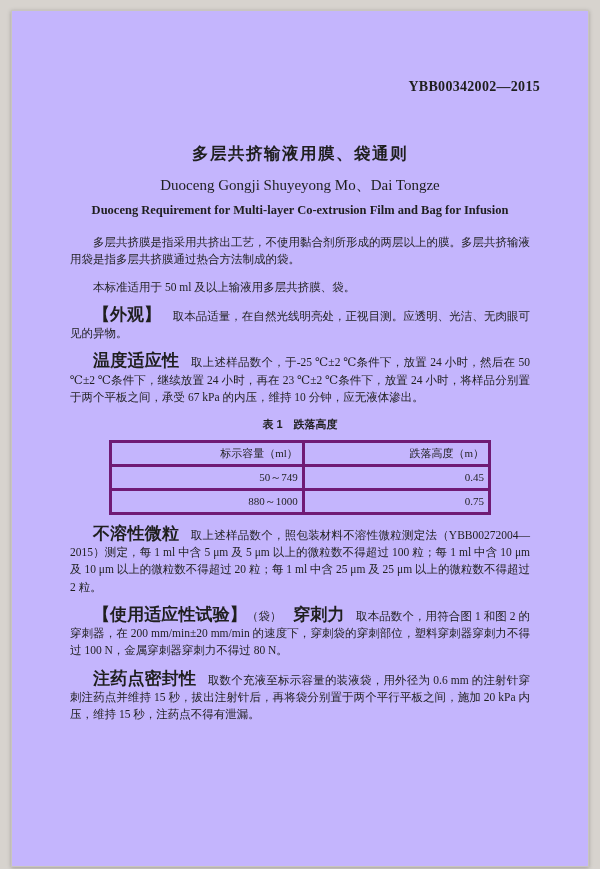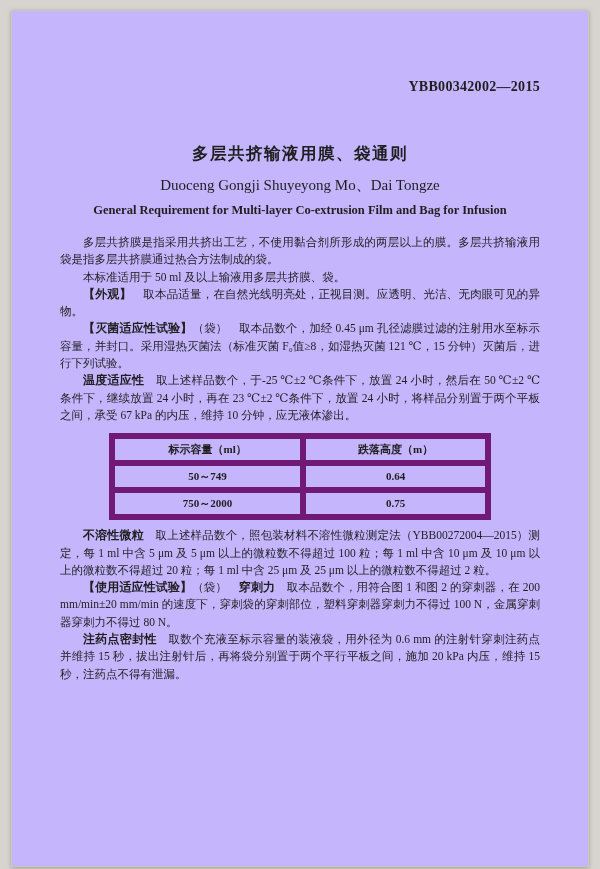--- a/index.html
+++ b/index.html
@@ -46,78 +46,78 @@
     text-align: center;
     font-size: 12.5px;
     font-weight: bold;
   }
   .document-body {
     margin-top: 16px;
     font-size: 11.5px;
     line-height: 17.3px;
     text-align: justify;
   }
-  .para { margin: 0; text-indent: 2em; }
+  .para { margin: 10px; text-indent: 2em; }
   .seg { font-weight: normal; }
   .seg.bold {
     font-weight: bold;
     font-family: Liberation Sans, sans-serif;
-    font-size: 12px;
+    font-size: 17px;
   }
   .table-block { margin: 9px auto 7px auto; width: 382px; }
   .table-caption {
     text-align: center;
     font-weight: bold;
     font-size: 11px;
     margin-bottom: 6px;
     font-family: "Liberation Sans", "DejaVu Sans", sans-serif;
   }
   table.data-table {
     width: 100%;
     border-collapse: collapse;
     font-size: 11px;
     line-height: 13px;
   }
   table.data-table th, table.data-table td {
-    border: 6px solid #701a75;
-    text-align: center;
+    border: 3px solid #701a75;
+    text-align: right;
     vertical-align: middle;
     padding: 4px 4px;
-    font-weight: bold;
+    font-weight: normal;
   }
 </style>
 </head>
 <body>
 
 <div class="paper">
   <div class="doc-code">YBB00342002—2015</div>
   <h1 class="title-cn">多层共挤输液用膜、袋通则</h1>
   <div class="title-pinyin">Duoceng Gongji Shuyeyong Mo、Dai Tongze</div>
-  <div class="title-en">General Requirement for Multi-layer Co-extrusion Film and Bag for Infusion</div>
+  <div class="title-en">Duoceng Requirement for Multi-layer Co-extrusion Film and Bag for Infusion</div>
   <div class="document-body">
       <p class="para"><span class="seg">多层共挤膜是指采用共挤出工艺，不使用黏合剂所形成的两层以上的膜。多层共挤输液用袋是指多层共挤膜通过热合方法制成的袋。</span></p>
       <p class="para"><span class="seg">本标准适用于 50 ml 及以上输液用多层共挤膜、袋。</span></p>
       <p class="para"><span class="seg bold">【外观】</span><span class="seg">　取本品适量，在自然光线明亮处，正视目测。应透明、光洁、无肉眼可见的异物。</span></p>
-      <p class="para"><span class="seg bold">【灭菌适应性试验】</span><span class="seg">（袋）　取本品数个，加经 0.45 μm 孔径滤膜过滤的注射用水至标示容量，并封口。采用湿热灭菌法（标准灭菌 F₀值≥8，如湿热灭菌 121 ℃，15 分钟）灭菌后，进行下列试验。</span></p>
       <p class="para"><span class="seg bold">温度适应性</span><span class="seg">　取上述样品数个，于-25 ℃±2 ℃条件下，放置 24 小时，然后在 50 ℃±2 ℃条件下，继续放置 24 小时，再在 23 ℃±2 ℃条件下，放置 24 小时，将样品分别置于两个平板之间，承受 67 kPa 的内压，维持 10 分钟，应无液体渗出。</span></p>
       <div class="table-block">
+        <div class="table-caption">表 1　跌落高度</div>
         <table class="data-table">
           <thead>
             <tr>
               <th>标示容量（ml）</th>
               <th>跌落高度（m）</th>
             </tr>
           </thead>
           <tbody>
             <tr>
               <td>50～749</td>
-              <td>0.64</td>
+              <td>0.45</td>
             </tr>
             <tr>
-              <td>750～2000</td>
+              <td>880～1000</td>
               <td>0.75</td>
             </tr>
           </tbody>
         </table>
       </div>
       <p class="para"><span class="seg bold">不溶性微粒</span><span class="seg">　取上述样品数个，照包装材料不溶性微粒测定法（YBB00272004—2015）测定，每 1 ml 中含 5 μm 及 5 μm 以上的微粒数不得超过 100 粒；每 1 ml 中含 10 μm 及 10 μm 以上的微粒数不得超过 20 粒；每 1 ml 中含 25 μm 及 25 μm 以上的微粒数不得超过 2 粒。</span></p>
       <p class="para"><span class="seg bold">【使用适应性试验】</span><span class="seg">（袋）　</span><span class="seg bold">穿刺力</span><span class="seg">　取本品数个，用符合图 1 和图 2 的穿刺器，在 200 mm/min±20 mm/min 的速度下，穿刺袋的穿刺部位，塑料穿刺器穿刺力不得过 100 N，金属穿刺器穿刺力不得过 80 N。</span></p>
       <p class="para"><span class="seg bold">注药点密封性</span><span class="seg">　取数个充液至标示容量的装液袋，用外径为 0.6 mm 的注射针穿刺注药点并维持 15 秒，拔出注射针后，再将袋分别置于两个平行平板之间，施加 20 kPa 内压，维持 15 秒，注药点不得有泄漏。</span></p>
     </div>
 

